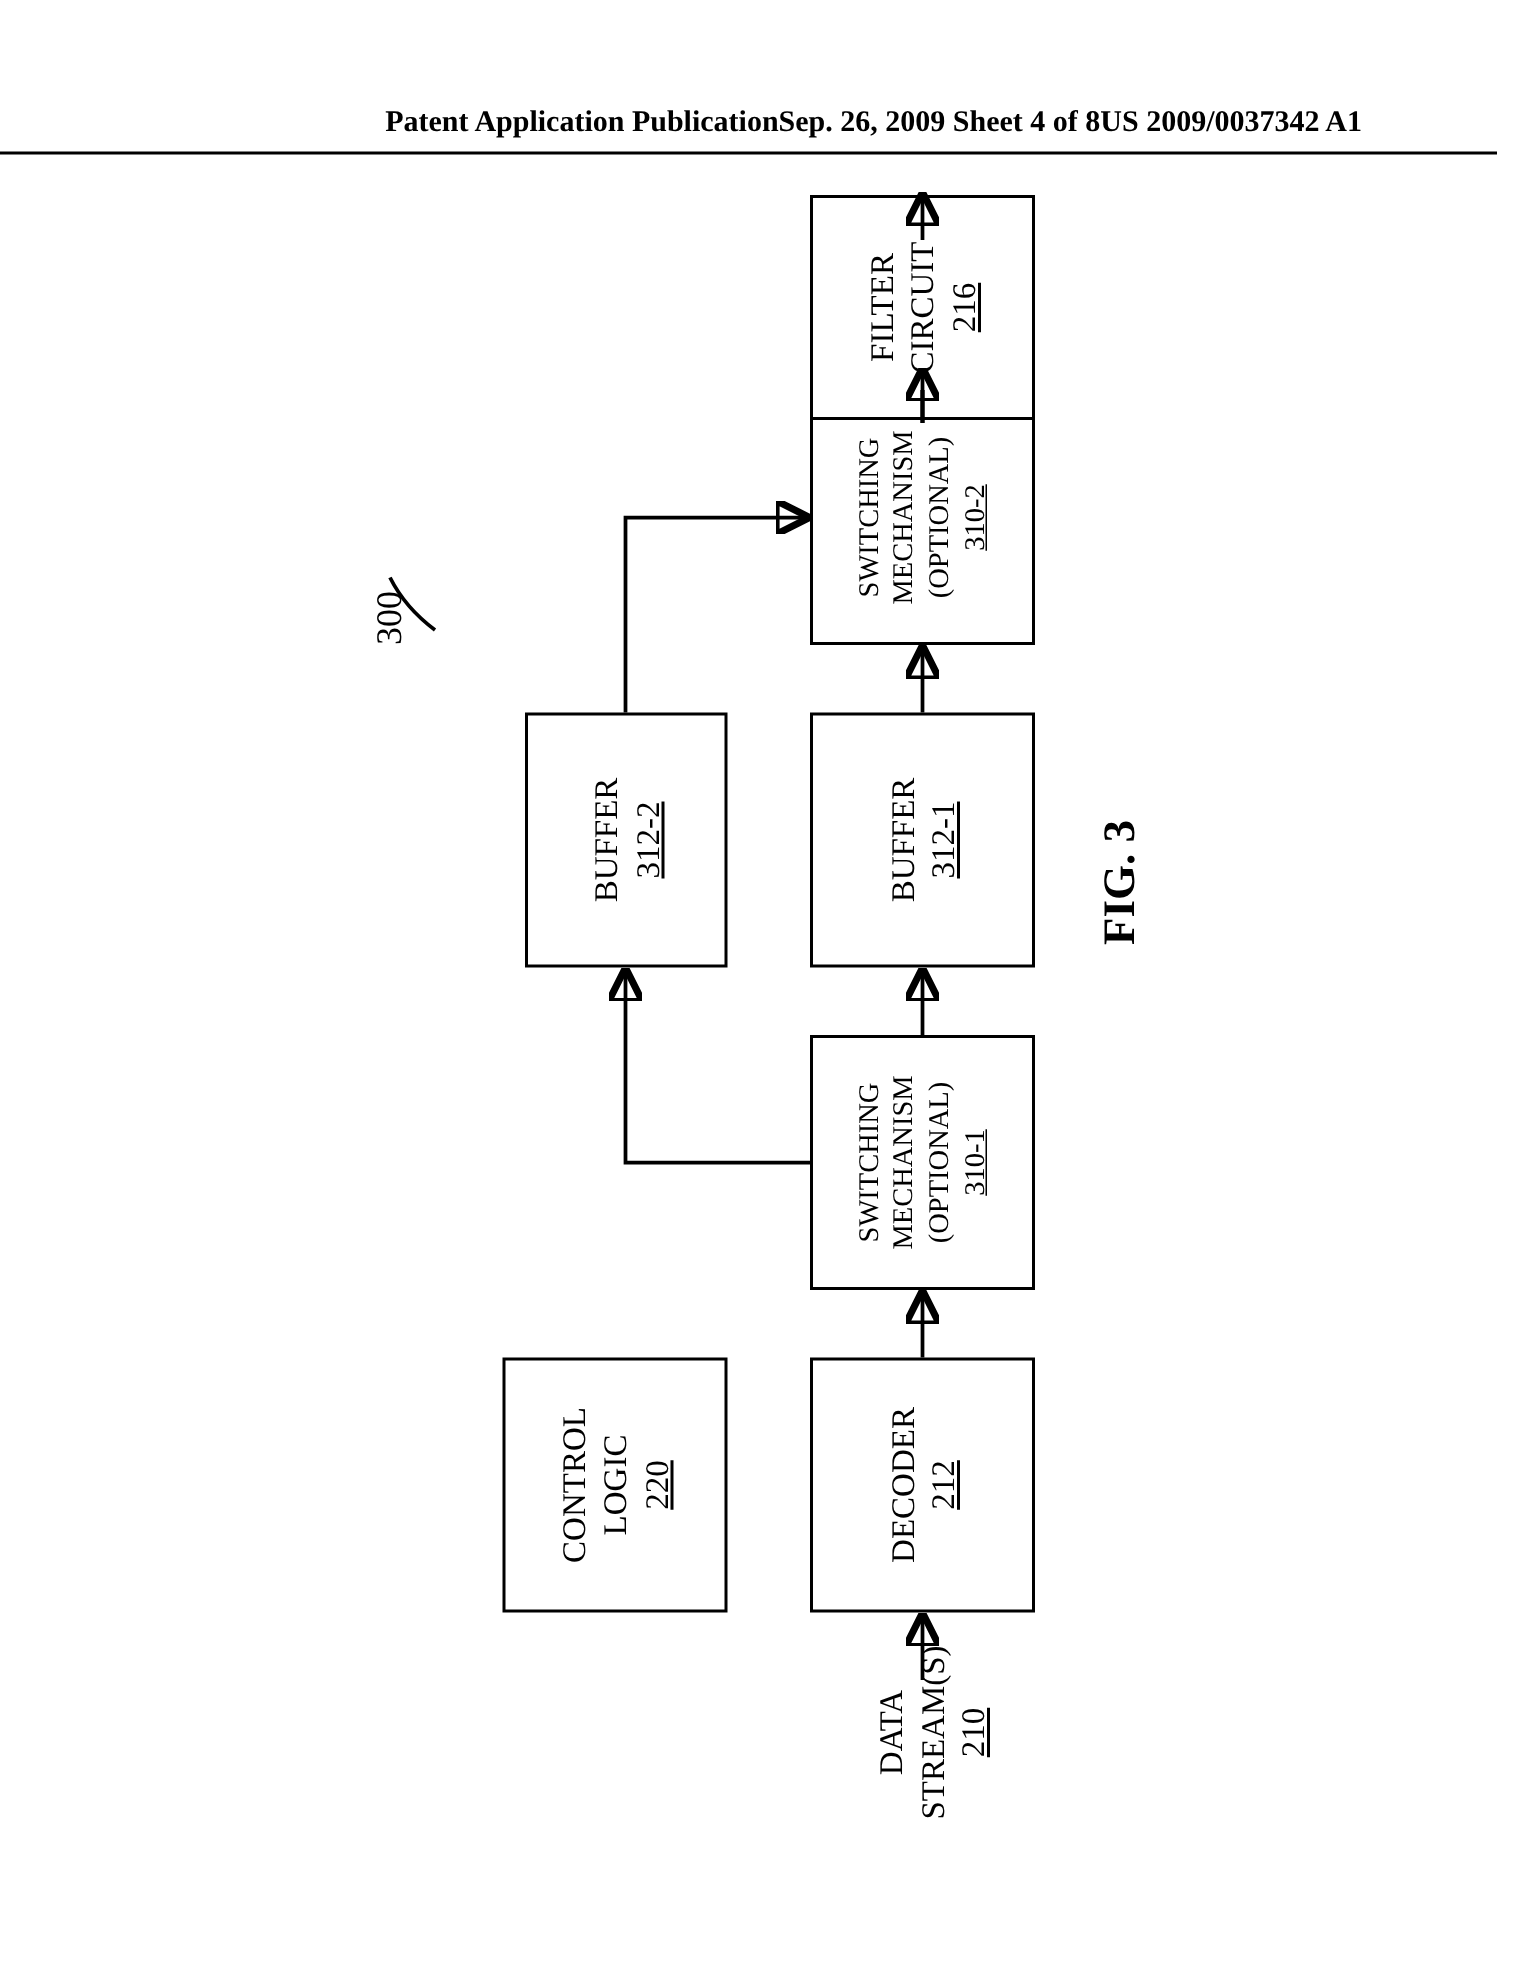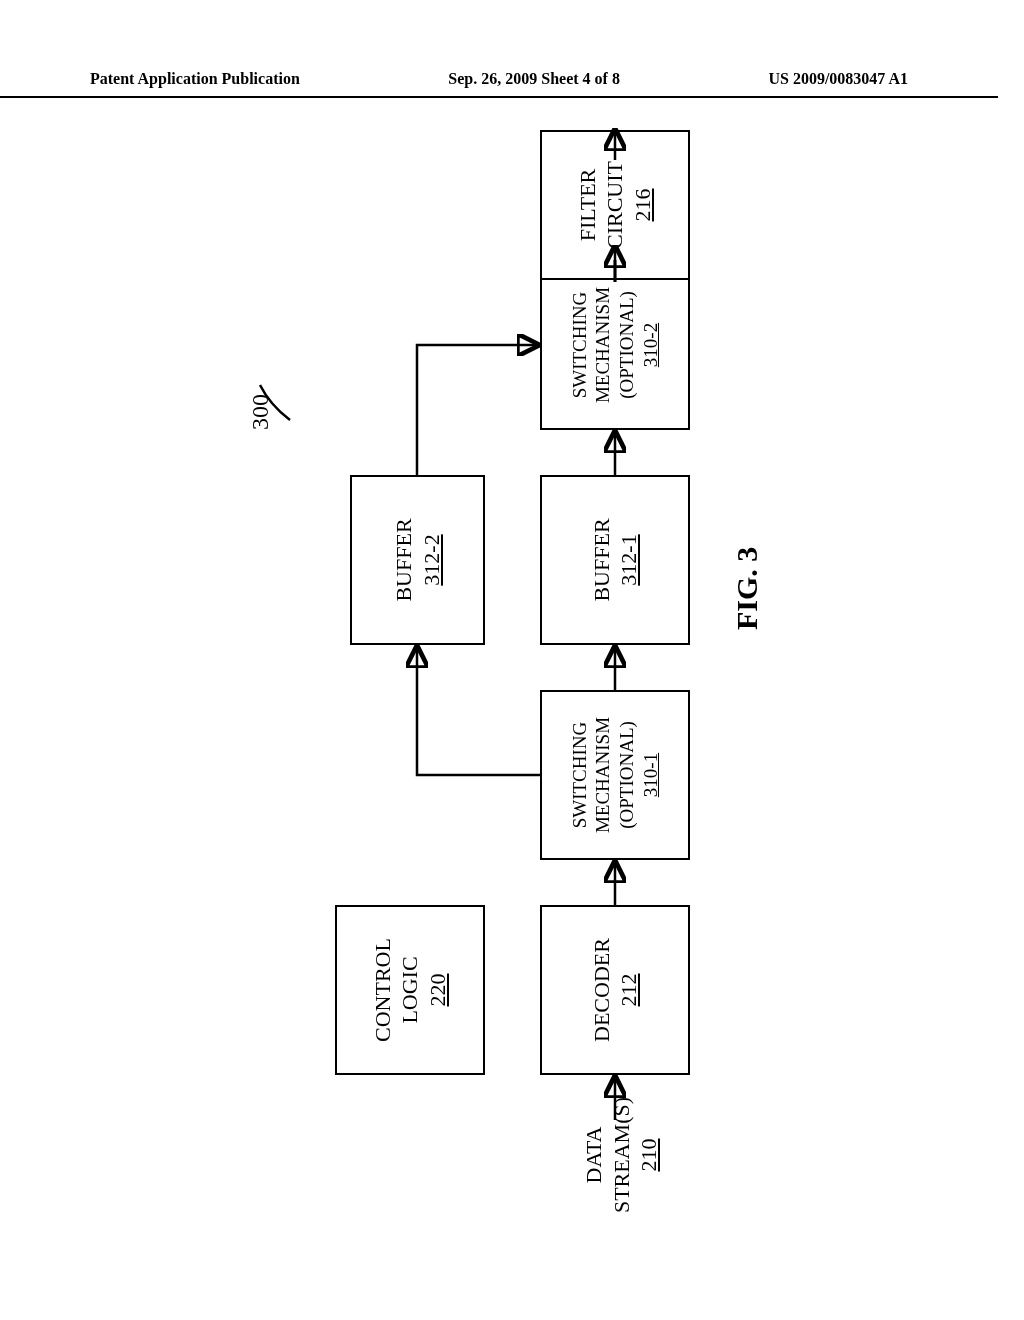--- a/index.html
+++ b/index.html
@@ -12,22 +12,22 @@
     position: relative;
   }
   .header {
     position: absolute;
     top: 70px;
     left: 0;
     width: 998px;
     padding: 0 90px 8px 90px;
     box-sizing: border-box;
     display: flex;
-    justify-content: space-between;
-    font-size: 16px;
+    justify-content: flex-end;
+    font-size: 20px;
     font-weight: bold;
     border-bottom: 2px solid #000;
   }
   .figure-area {
     position: absolute;
     top: 130px;
     left: 90px;
     width: 844px;
     height: 1090px;
   }
@@ -77,21 +77,21 @@
     stroke-width: 2.5;
     fill: none;
   }
 </style>
 </head>
 <body>
 
 <div class="header" data-name="page-header">
   <span data-name="header-left">Patent Application Publication</span>
   <span data-name="header-center">Sep. 26, 2009  Sheet 4 of 8</span>
-  <span data-name="header-right">US 2009/0083047 A1</span>
+  <span data-name="header-right">US 2009/0037342 A1</span>
 </div>
 
 <div class="figure-area" data-name="figure-3">
   <div class="rot">
 
     <div class="lbl" style="left:0px; top:490px; width:130px;" data-name="label-data-streams">
       <div data-name="text">DATA</div>
       <div data-name="text">STREAM(S)</div>
       <div class="ref" data-name="ref-num">210</div>
     </div>

